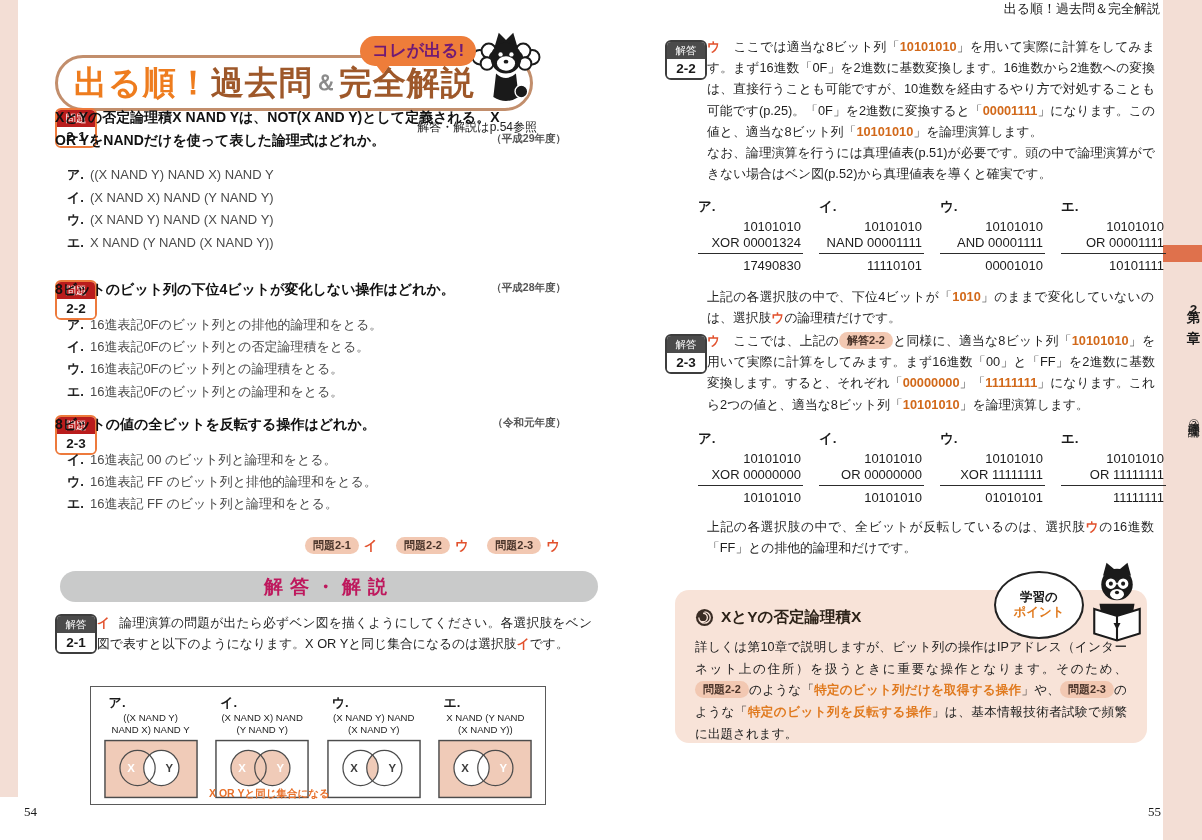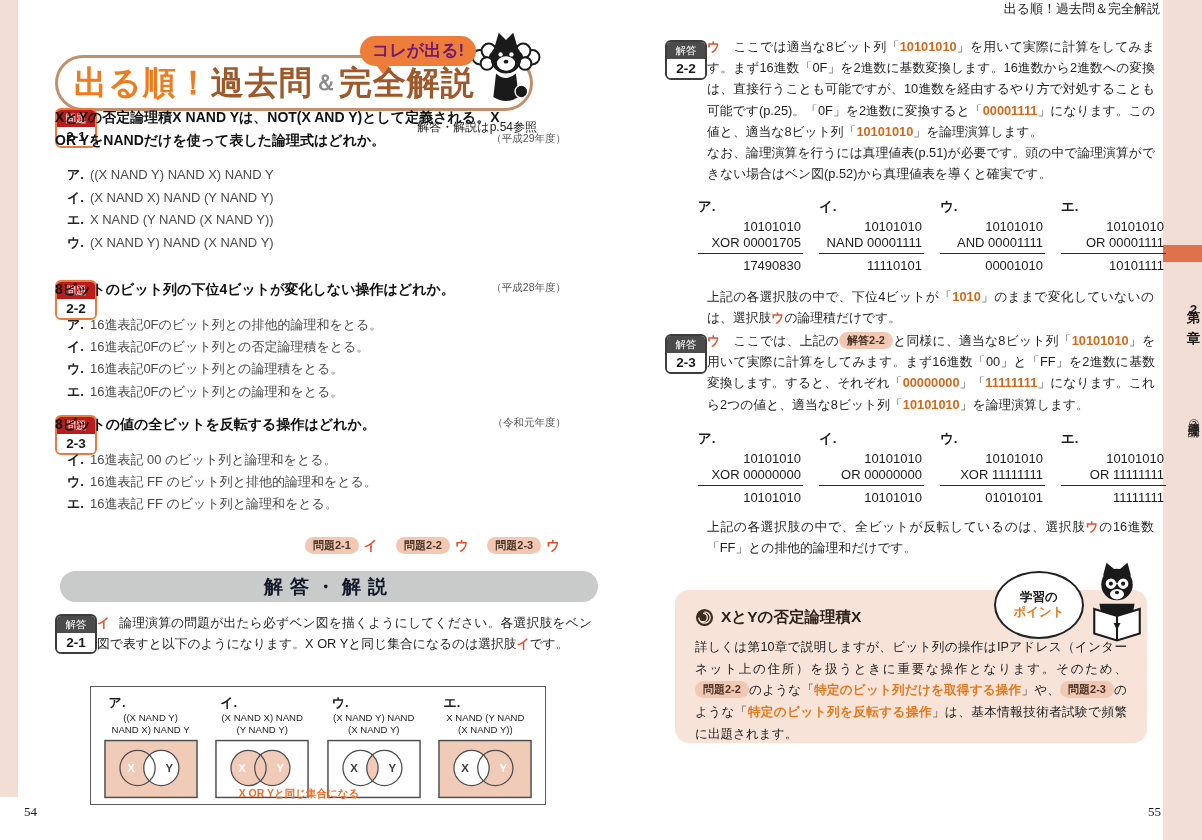--- a/index.html
+++ b/index.html
@@ -38,34 +38,34 @@
   .badge.a{border:2px solid #3d3d3d;}
   .badge-top{display:block;font-size:10.5px;line-height:17px;color:#fff;}
   .badge.q .badge-top{background:#b91c1c;}
   .badge.a .badge-top{background:#4b4b4b;}
   .badge-num{display:block;font-size:13.5px;font-weight:bold;line-height:19px;color:#1a1a1a;background:#fff;}
 
   
   .problem{position:absolute;width:505px;}
   .p-body{position:relative;}
   .q-text{font-size:14px;font-weight:bold;color:#111;line-height:1.62;width:460px;}
-  .q-year{position:absolute;right:-6px;font-size:10.5px;color:#555;font-weight:normal;}
+  .q-year{position:absolute;right:-6px;font-size:10.5px;color:#555;font-weight:bold;}
   .opts{margin:13px 0 0 12px;}
   .opt{font-size:13px;line-height:22.4px;color:#4a4a4a;}
   .opt-label{font-weight:bold;color:#222;margin-right:6px;}
 
   
   .answer-key{position:absolute;left:55px;top:536px;width:505px;text-align:right;}
   .ak-item{margin-left:14px;white-space:nowrap;}
   .ak-pill,.pill{display:inline-block;background:#f2c8b2;border-radius:9px;padding:0 8px;
     font-size:11px;font-weight:bold;color:#4a342a;line-height:17px;vertical-align:1px;}
   .ak-letter{color:#e2512d;font-weight:bold;font-size:13.5px;margin-left:5px;}
 
   .kaisetsu{position:absolute;left:60px;top:571px;width:538px;height:31px;background:#c9caca;border-radius:16px;
-    text-align:center;font-size:19px;font-weight:bold;color:#0f172a;line-height:31px;letter-spacing:7px;font-family:Liberation Serif, serif;}
+    text-align:center;font-size:19px;font-weight:bold;color:#be185d;line-height:31px;letter-spacing:7px;font-family:Liberation Serif, serif;}
 
   
   .ansblock{position:absolute;}
   .a-body{margin-left:42px;font-size:12.8px;line-height:1.66;color:#1f1f1f;text-align:justify;}
   .ltr{color:#e2512d;font-weight:bold;}
   .ltr-first{margin-right:9px;}
   .hl{color:#d2691a;font-weight:bold;}
   .ohl{color:#e07a1f;font-weight:bold;}
 
   
@@ -82,21 +82,21 @@
   .v-lx,.v-ly{font-size:11px;font-weight:bold;fill:#3c3c3c;font-family:"Liberation Sans",sans-serif;}
   .venn-fig[data-shade="not-y"] .v-bg{fill:#f0cbb8;}
   .venn-fig[data-shade="not-y"] .v-cx{fill:#f0cbb8;}
   .venn-fig[data-shade="not-y"] .v-lx{fill:#fff;}
   .venn-fig[data-shade="or"] .v-cx,.venn-fig[data-shade="or"] .v-cy,.venn-fig[data-shade="or"] .v-lens{fill:#f0cbb8;}
   .venn-fig[data-shade="or"] .v-lx,.venn-fig[data-shade="or"] .v-ly{fill:#fff;}
   .venn-fig[data-shade="and"] .v-lens{fill:#f0cbb8;}
   .venn-fig[data-shade="not-x"] .v-bg{fill:#f0cbb8;}
   .venn-fig[data-shade="not-x"] .v-cy{fill:#f0cbb8;}
   .venn-fig[data-shade="not-x"] .v-ly{fill:#fff;}
-  .venn-note{position:absolute;left:118px;top:100px;font-size:10.5px;color:#e8702a;font-weight:bold;width:180px;text-align:center;}
+  .venn-note{position:absolute;left:118px;top:100px;font-size:10.5px;color:#e8702a;font-weight:bold;width:180px;text-align:left;}
 
   
   .calc-row{position:absolute;display:flex;gap:16px;}
   .calc-col{width:105px;font-size:13px;color:#1c1c1c;}
   .calc-h{font-weight:bold;font-size:13.5px;margin-bottom:3px;}
   .calc-a{text-align:right;padding:0 2px 1px 0;}
   .calc-op{text-align:right;border-bottom:1.4px solid #2c2c2c;padding:0 2px 3px 0;}
   .calc-r{text-align:right;padding:4px 2px 0 0;}
   .concl{position:absolute;width:447px;font-size:12.8px;line-height:1.66;color:#1f1f1f;text-align:justify;}
 
@@ -164,22 +164,22 @@
     <div class="badge q">
       <span class="badge-top">問題</span>
       <span class="badge-num">2-1</span>
     </div>
     <div class="p-body">
       <div class="q-text">XとYの否定論理積X NAND Yは、NOT(X AND Y)として定義される。X OR YをNANDだけを使って表した論理式はどれか。</div>
       <div class="q-year" style="top:26px;">（平成29年度）</div>
       <div class="opts">
         <div class="opt"><span class="opt-label">ア.</span><span>((X NAND Y) NAND X) NAND Y</span></div>
         <div class="opt"><span class="opt-label">イ.</span><span>(X NAND X) NAND (Y NAND Y)</span></div>
+        <div class="opt"><span class="opt-label">ウ.</span><span>(X NAND Y) NAND (X NAND Y)</span></div>
         <div class="opt"><span class="opt-label">エ.</span><span>X NAND (Y NAND (X NAND Y))</span></div>
-        <div class="opt"><span class="opt-label">ウ.</span><span>(X NAND Y) NAND (X NAND Y)</span></div>
       </div>
     </div>
   </div>
 
   <div class="problem" style="left:55px;top:278px;">
     <div class="badge q">
       <span class="badge-top">問題</span>
       <span class="badge-num">2-2</span>
     </div>
     <div class="p-body">
@@ -300,21 +300,21 @@
     <div class="a-body" style="width:448px;">
       <span class="ltr">ウ</span><span>　ここでは適当な8ビット列「</span><span class="hl">10101010</span><span>」を用いて実際に計算をしてみます。まず16進数「0F」を2進数に基数変換します。16進数から2進数への変換は、直接行うことも可能ですが、10進数を経由するやり方で対処することも可能です(p.25)。「0F」を2進数に変換すると「</span><span class="hl">00001111</span><span>」になります。この値と、適当な8ビット列「</span><span class="hl">10101010</span><span>」を論理演算します。</span>
       <div>なお、論理演算を行うには真理値表(p.51)が必要です。頭の中で論理演算ができない場合はベン図(p.52)から真理値表を導くと確実です。</div>
     </div>
   </div>
 
   <div class="calc-row" style="left:698px;top:198px;">
     <div class="calc-col">
       <div class="calc-h">ア.</div>
       <div class="calc-a">10101010</div>
-      <div class="calc-op">XOR 00001705</div>
+      <div class="calc-op">XOR 00001324</div>
       <div class="calc-r">17490830</div>
     </div>
     <div class="calc-col">
       <div class="calc-h">イ.</div>
       <div class="calc-a">10101010</div>
       <div class="calc-op">NAND 00001111</div>
       <div class="calc-r">11110101</div>
     </div>
     <div class="calc-col">
       <div class="calc-h">ウ.</div>

